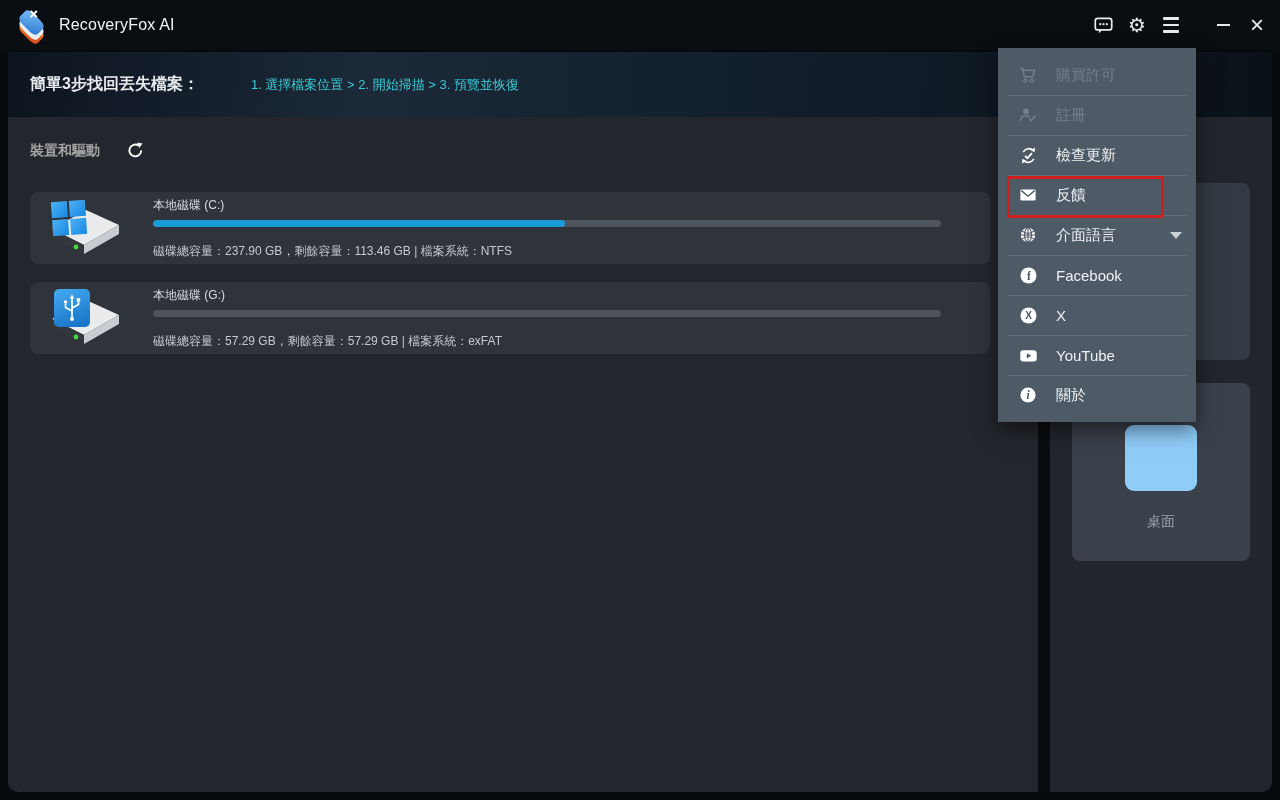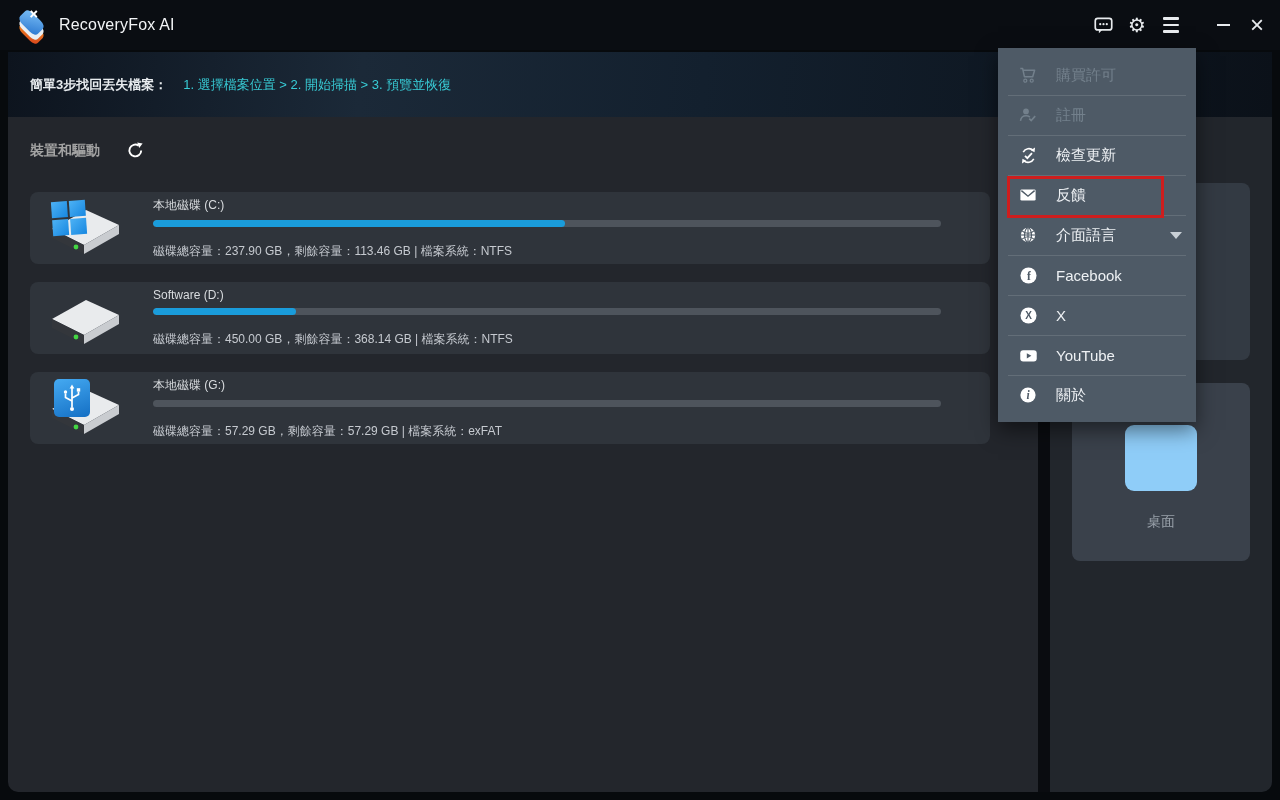--- a/index.html
+++ b/index.html
@@ -21,22 +21,22 @@
   .gear-glyph{font-family:"DejaVu Sans",sans-serif;font-size:20px;line-height:1;}
   .hamburger{display:flex;flex-direction:column;gap:4px;}
   .hamburger i{display:block;width:16px;height:2.4px;background:#e8ebee;border-radius:1px;}
   .min-bar{display:block;width:13px;height:2px;background:#e8ebee;}
   .close-glyph{font-size:24px;line-height:1;font-weight:400;}
 
   
   .stepsbar{position:absolute;top:52px;left:8px;right:8px;height:65px;
             background:linear-gradient(95deg,#0d141e 0%,#1b2938 28%,#13202e 55%,#0b1119 100%);
             display:flex;align-items:center;padding-left:22px;box-sizing:border-box;}
-  .steps-prefix{color:#e8ecef;font-size:13px;font-weight:bold;margin-right:16px;}
-  .steps-links{color:#38ccd6;font-size:13px;}
+  .steps-prefix{color:#e8ecef;font-size:16px;font-weight:bold;margin-right:16px;}
+  .steps-links{color:#38ccd6;font-size:13px;margin-left:36px;}
 
   
   .main{position:absolute;top:117px;left:8px;width:1030px;bottom:8px;background:#23262c;border-bottom-left-radius:10px;}
   .section-head{position:absolute;left:22px;top:25px;display:flex;align-items:flex-start;gap:27px;color:#a3a3a3;font-size:14px;font-weight:bold;}
   .refresh-btn{background:none;border:none;padding:0;cursor:pointer;display:flex;}
   .rows{position:absolute;left:22px;top:75px;width:960px;}
   .drive-row{display:flex;align-items:center;height:72px;background:#2f343b;border-radius:8px;margin-bottom:18px;padding-left:16px;box-sizing:border-box;cursor:pointer;}
   .drive-icon{position:relative;width:78px;height:58px;flex:0 0 78px;margin-right:29px;}
   .badge{position:absolute;}
   .badge-windows{left:6px;top:2px;width:34px;height:34px;display:grid;grid-template-columns:16px 16px;grid-template-rows:16px 16px;gap:2px;transform:rotate(-4deg);}
@@ -146,37 +146,20 @@
         </div>
         <div class="drive-text">
           <div class="drive-name">本地磁碟 (C:)</div>
           <div class="drive-bar">
               <div class="drive-fill" style="width: 52.3%;"></div>
             </div>
           <div class="drive-meta">磁碟總容量：237.90 GB，剩餘容量：113.46 GB | 檔案系統：NTFS</div>
         </div>
       </div>
 
-      <div class="drive-row">
-        <div class="drive-icon">
-          <svg width="78" height="58" viewBox="0 0 78 58">
-              <polygon points="6,30 40,11 73,26 38,46" fill="#e9ebed"></polygon>
-              <polygon points="6,30 38,46 38,55 6,39" fill="#33363b"></polygon>
-              <polygon points="38,46 73,26 73,35 38,55" fill="#c9ccd0"></polygon>
-              <circle cx="30" cy="48" r="2.4" fill="#43d643"></circle>
-            </svg>
-        </div>
-        <div class="drive-text">
-          <div class="drive-name">Software (D:)</div>
-          <div class="drive-bar">
-              <div class="drive-fill" style="width: 18.2%;"></div>
-            </div>
-          <div class="drive-meta">磁碟總容量：450.00 GB，剩餘容量：368.14 GB | 檔案系統：NTFS</div>
-        </div>
-      </div>
 
 
       <div class="drive-row">
         <div class="drive-icon">
           <svg width="78" height="58" viewBox="0 0 78 58">
               <polygon points="6,30 40,11 73,26 38,46" fill="#e9ebed"></polygon>
               <polygon points="6,30 38,46 38,55 6,39" fill="#33363b"></polygon>
               <polygon points="38,46 73,26 73,35 38,55" fill="#c9ccd0"></polygon>
               <circle cx="30" cy="48" r="2.4" fill="#43d643"></circle>
             </svg>

